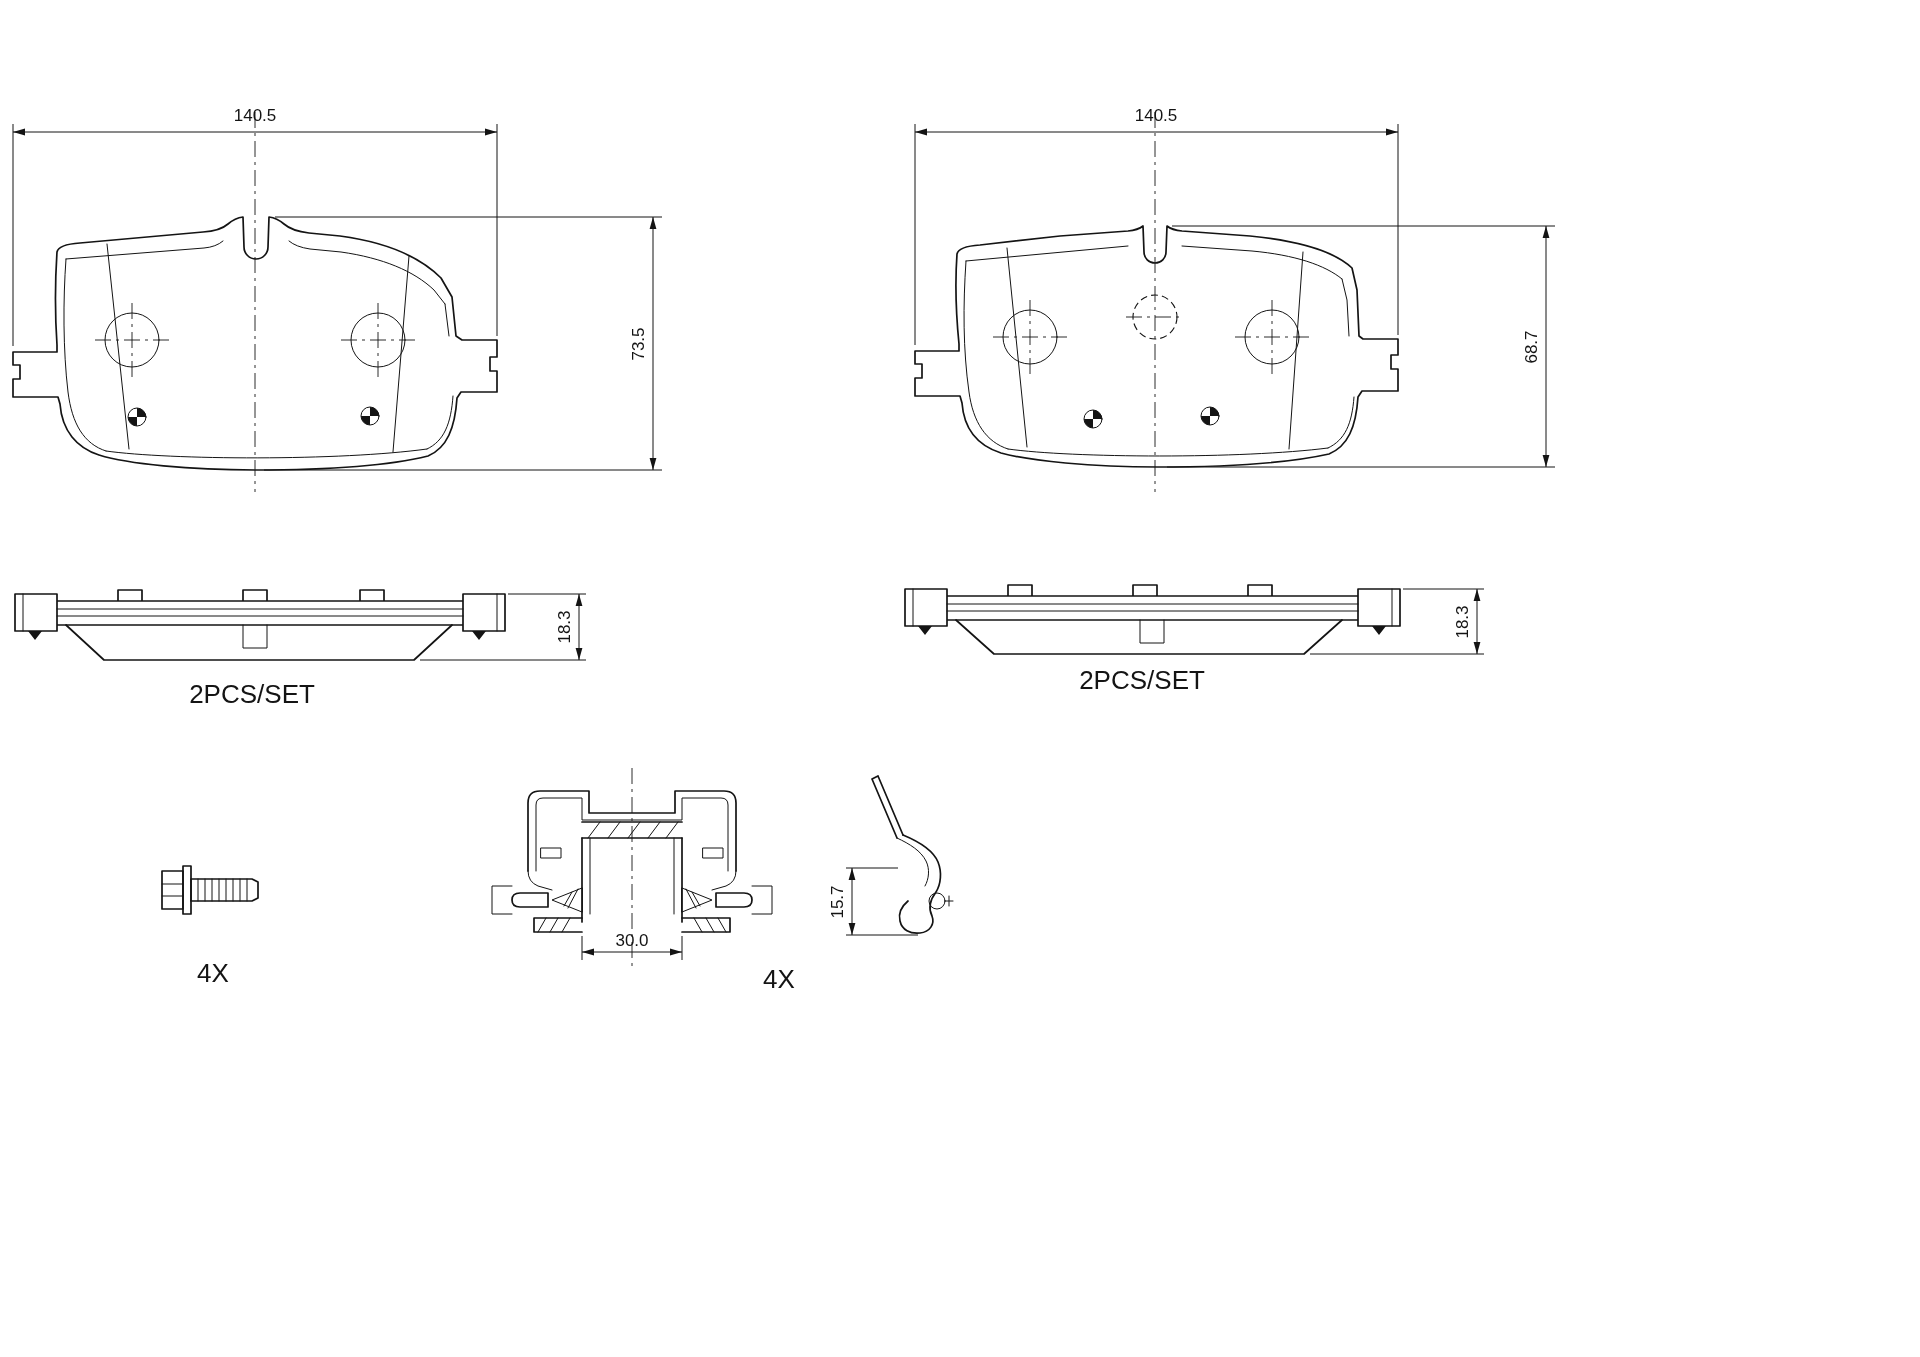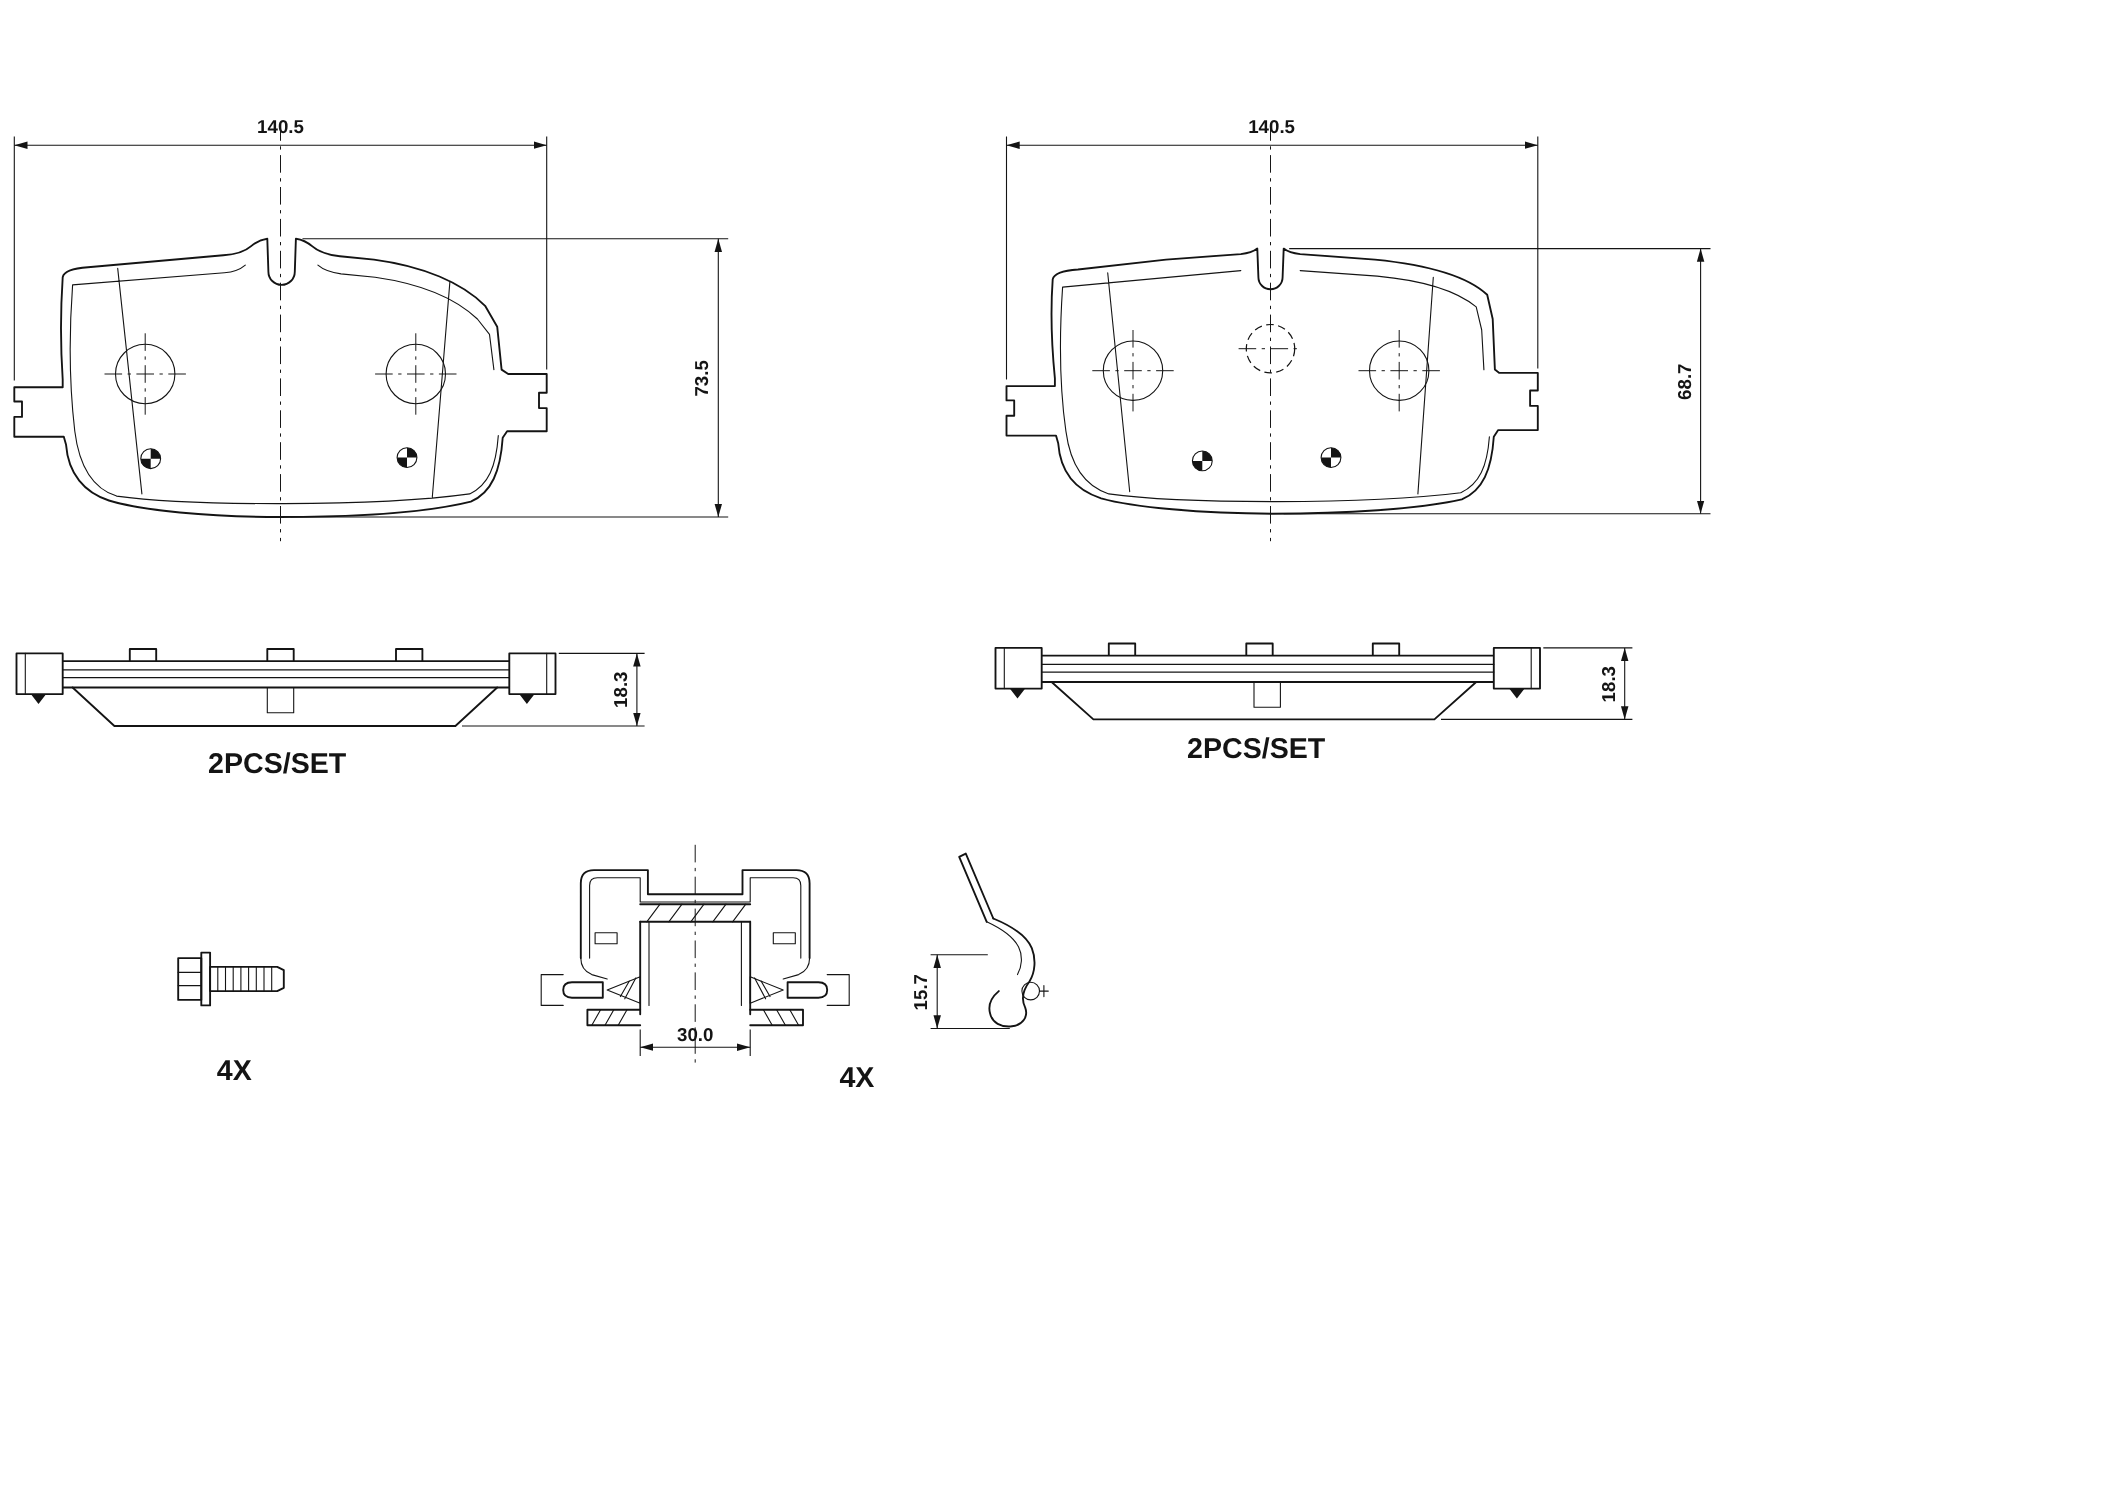--- a/index.html
+++ b/index.html
@@ -9,21 +9,20 @@
     width: 1920px;
     height: 1357px;
     font-family: "Liberation Sans", sans-serif;
   }
   .drawing-page {
     position: relative;
     width: 1920px;
     height: 1357px;
     background: #ffffff;
     overflow: hidden;
-    font-weight: bold;
   }
   svg { display: block; }
 
   
   .s1 { fill: none; stroke: #141414; stroke-width: 1.7; stroke-linejoin: round; stroke-linecap: round; }
   .s0 { fill: none; stroke: #141414; stroke-width: 1; stroke-linejoin: round; stroke-linecap: round; }
   .cl  { fill: none; stroke: #141414; stroke-width: 0.9; stroke-dasharray: 16 5 3 5; }
   .dsh { fill: none; stroke: #141414; stroke-width: 1.1; stroke-dasharray: 7 4; }
   .dim { fill: none; stroke: #141414; stroke-width: 1; }
   .solid { fill: #141414; stroke: none; }

